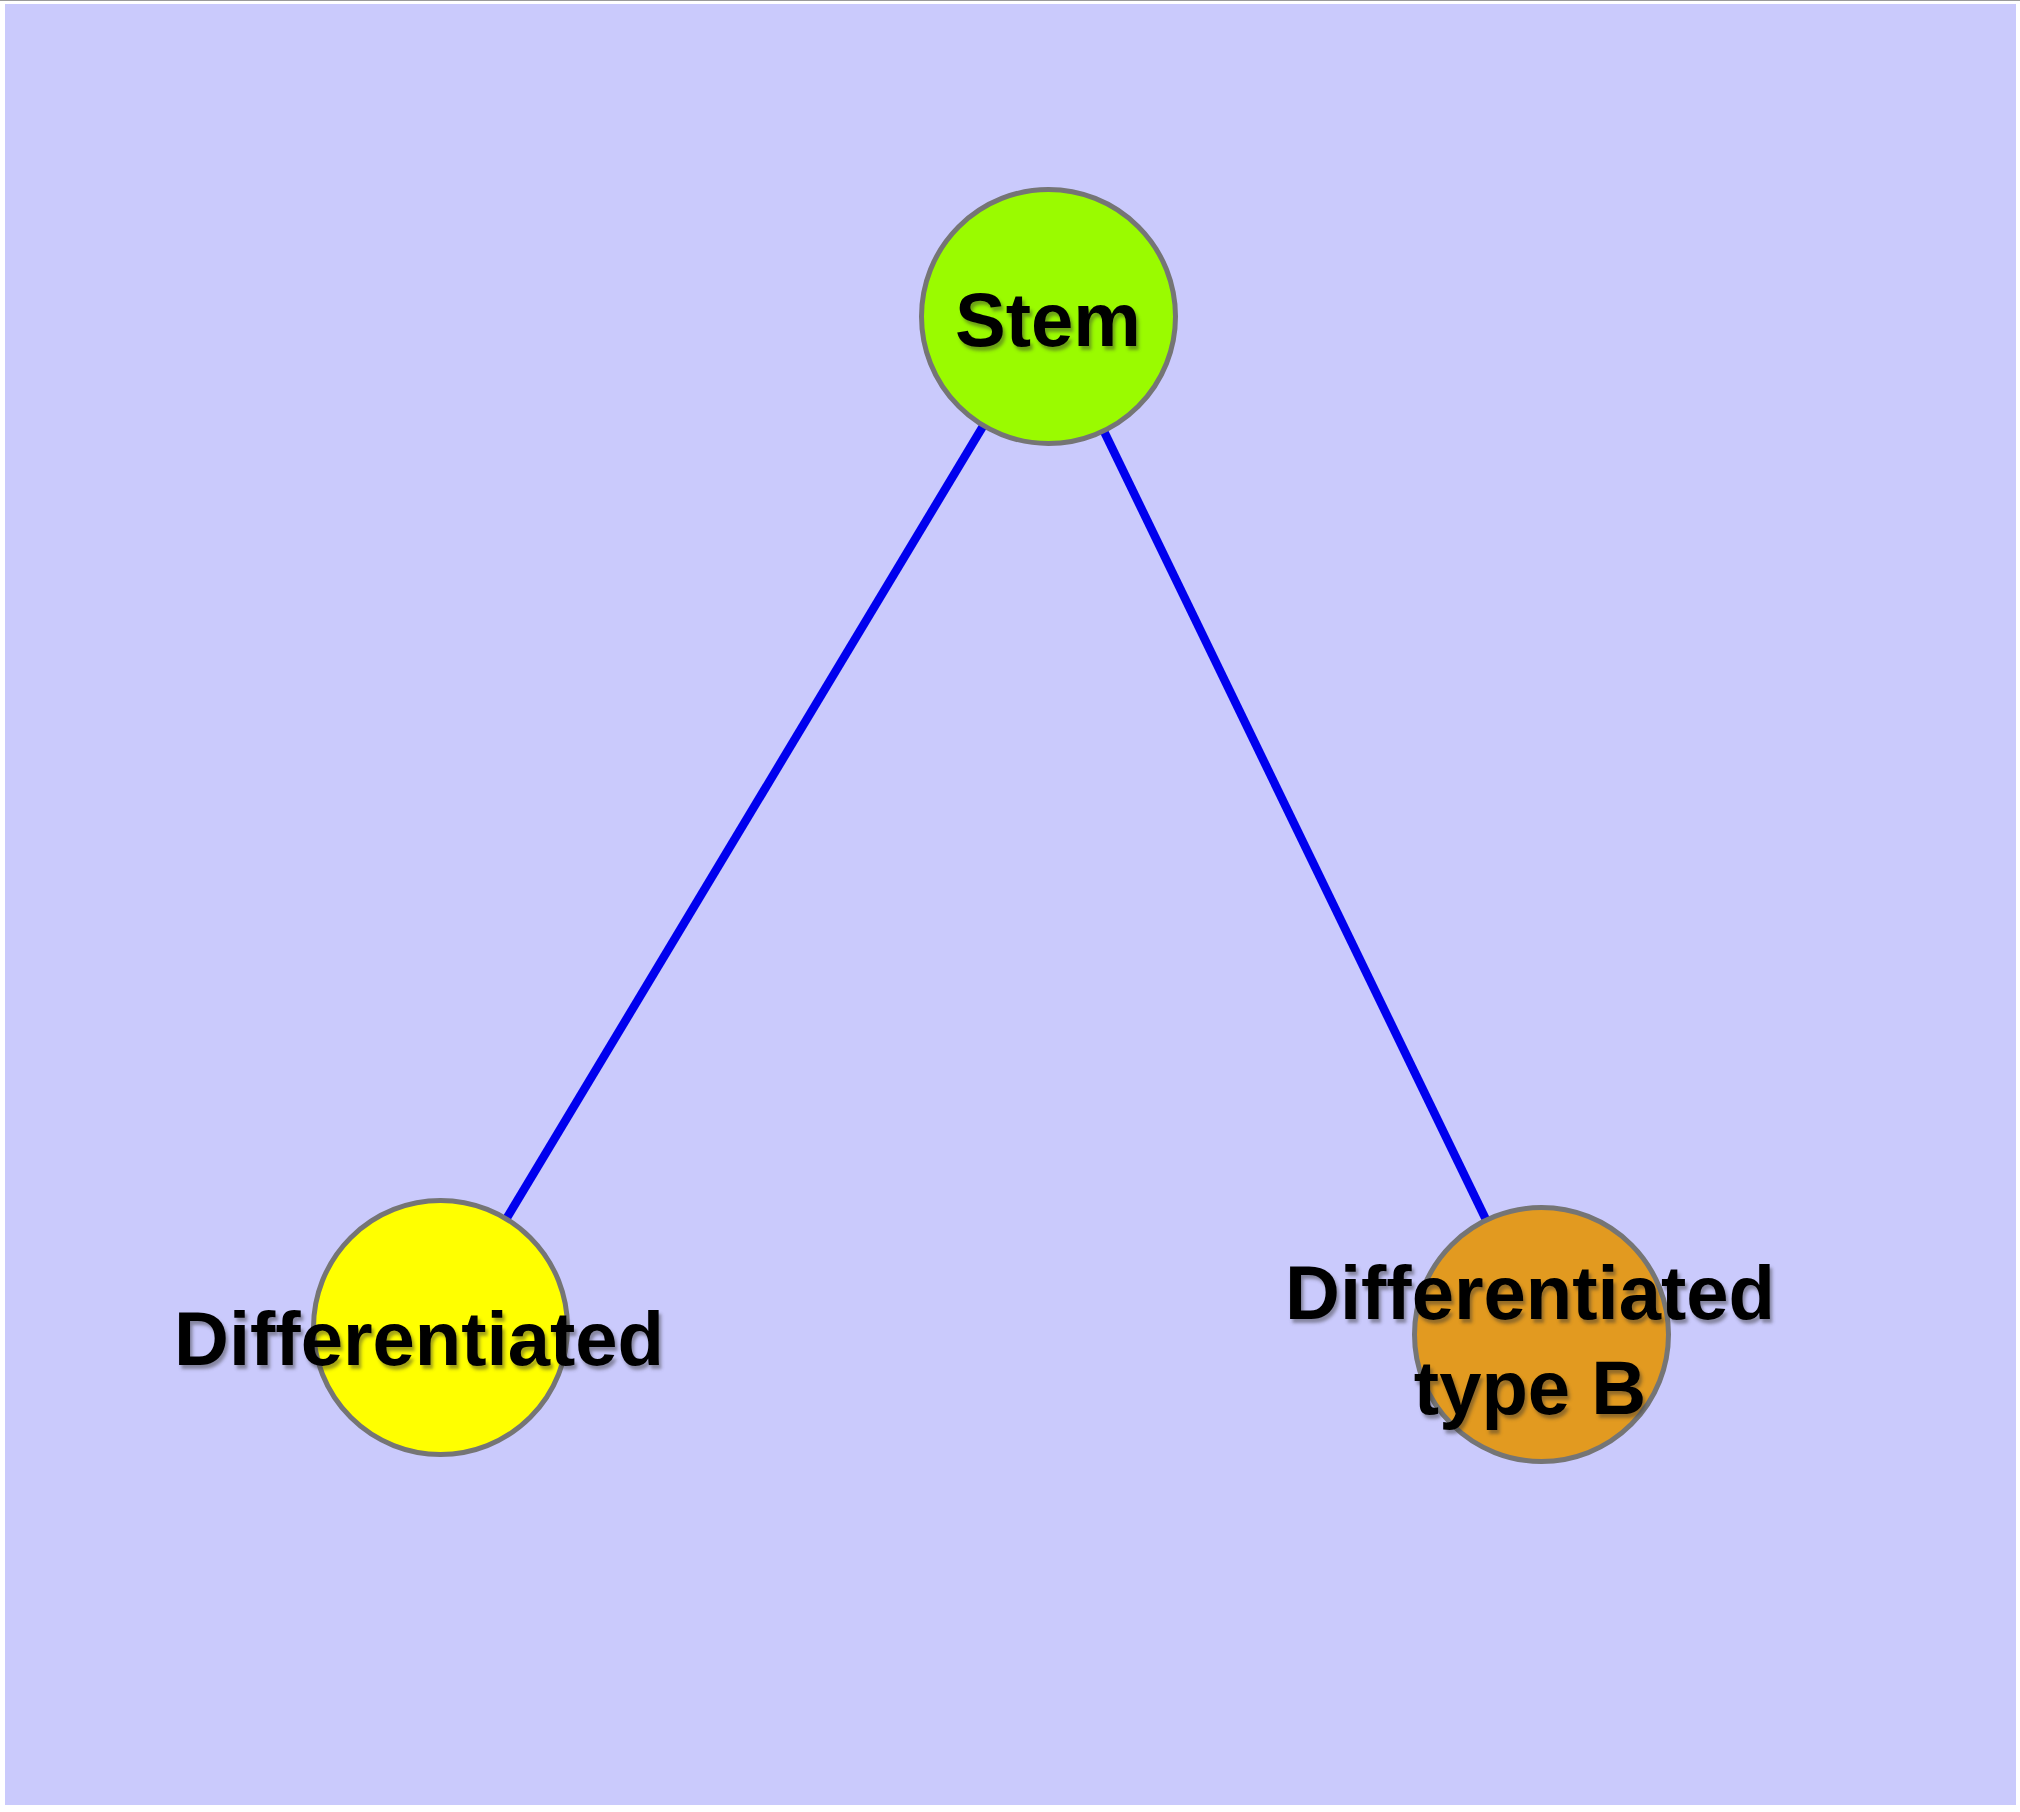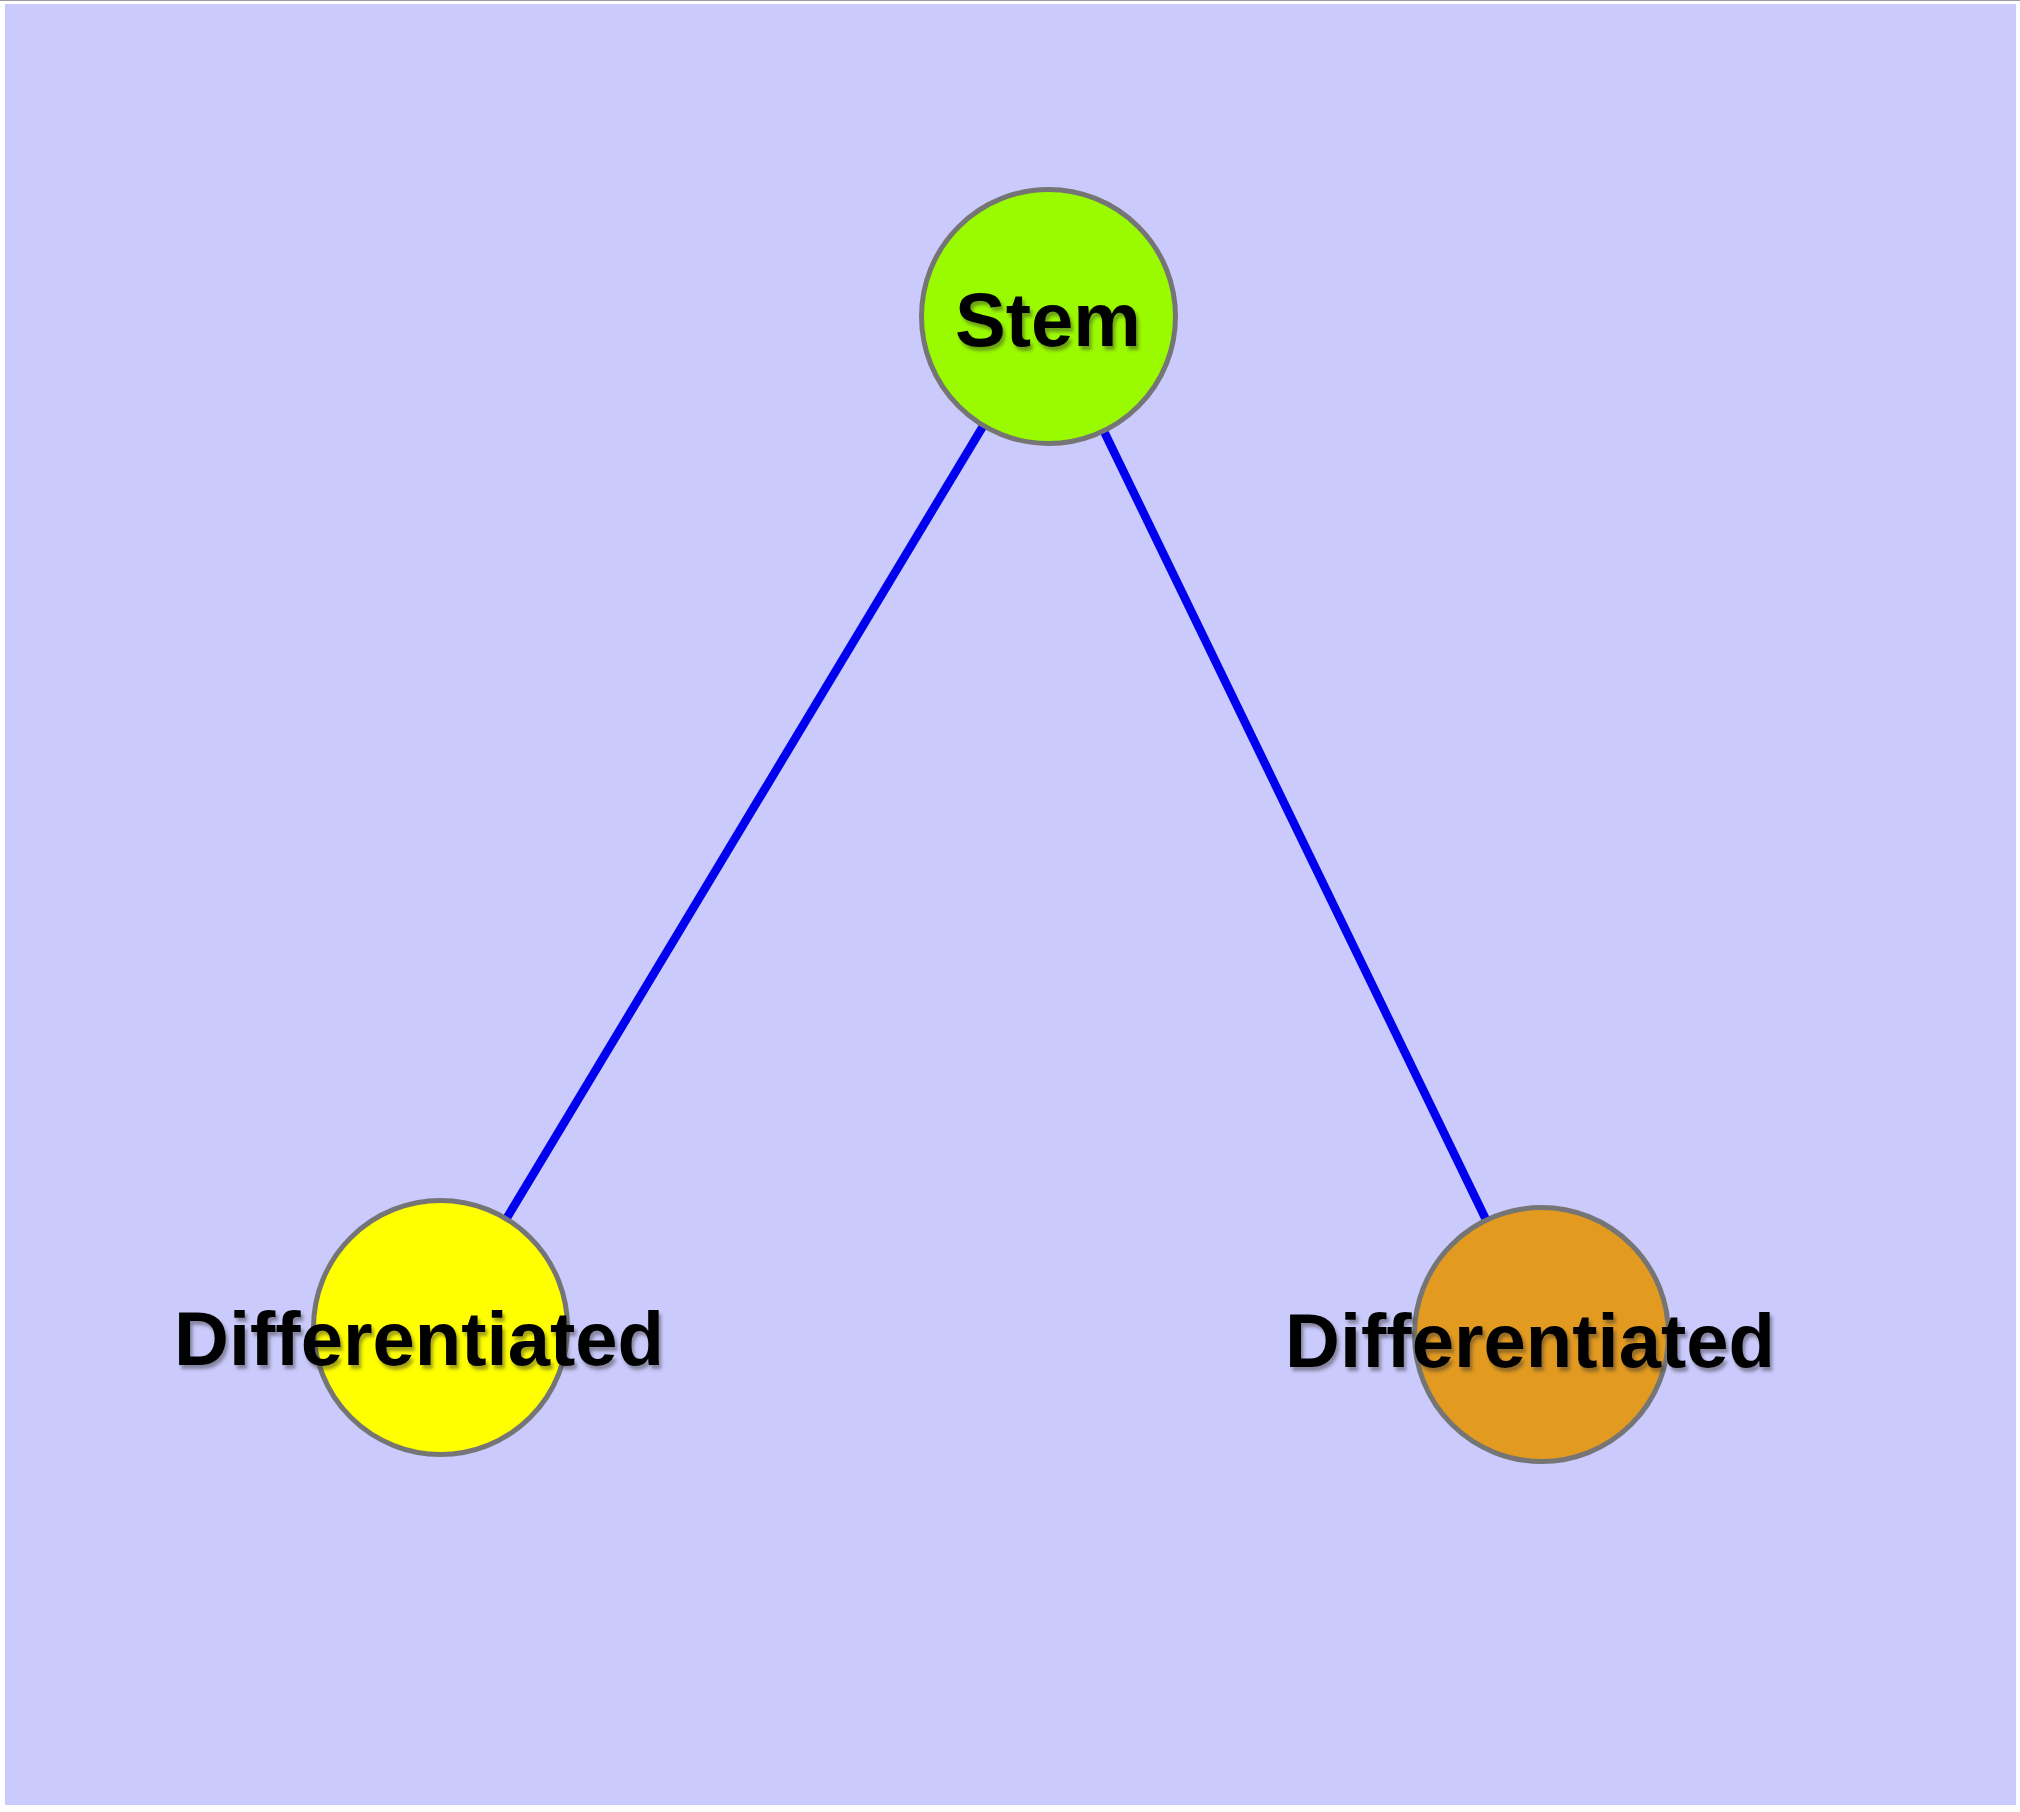--- a/index.html
+++ b/index.html
@@ -88,17 +88,18 @@
     <div class="node-label label-stem">
       <span class="label-line">Stem</span>
     </div>
 
     <div class="node-label label-diff-a">
       <span class="label-line">Differentiated</span>
     </div>
 
     <div class="node-label label-diff-b">
       <span class="label-line">Differentiated</span>
+      <span class="label-line">type B</span>
     </div>
 
   </div>
 </div>
 
 
 </body></html>

